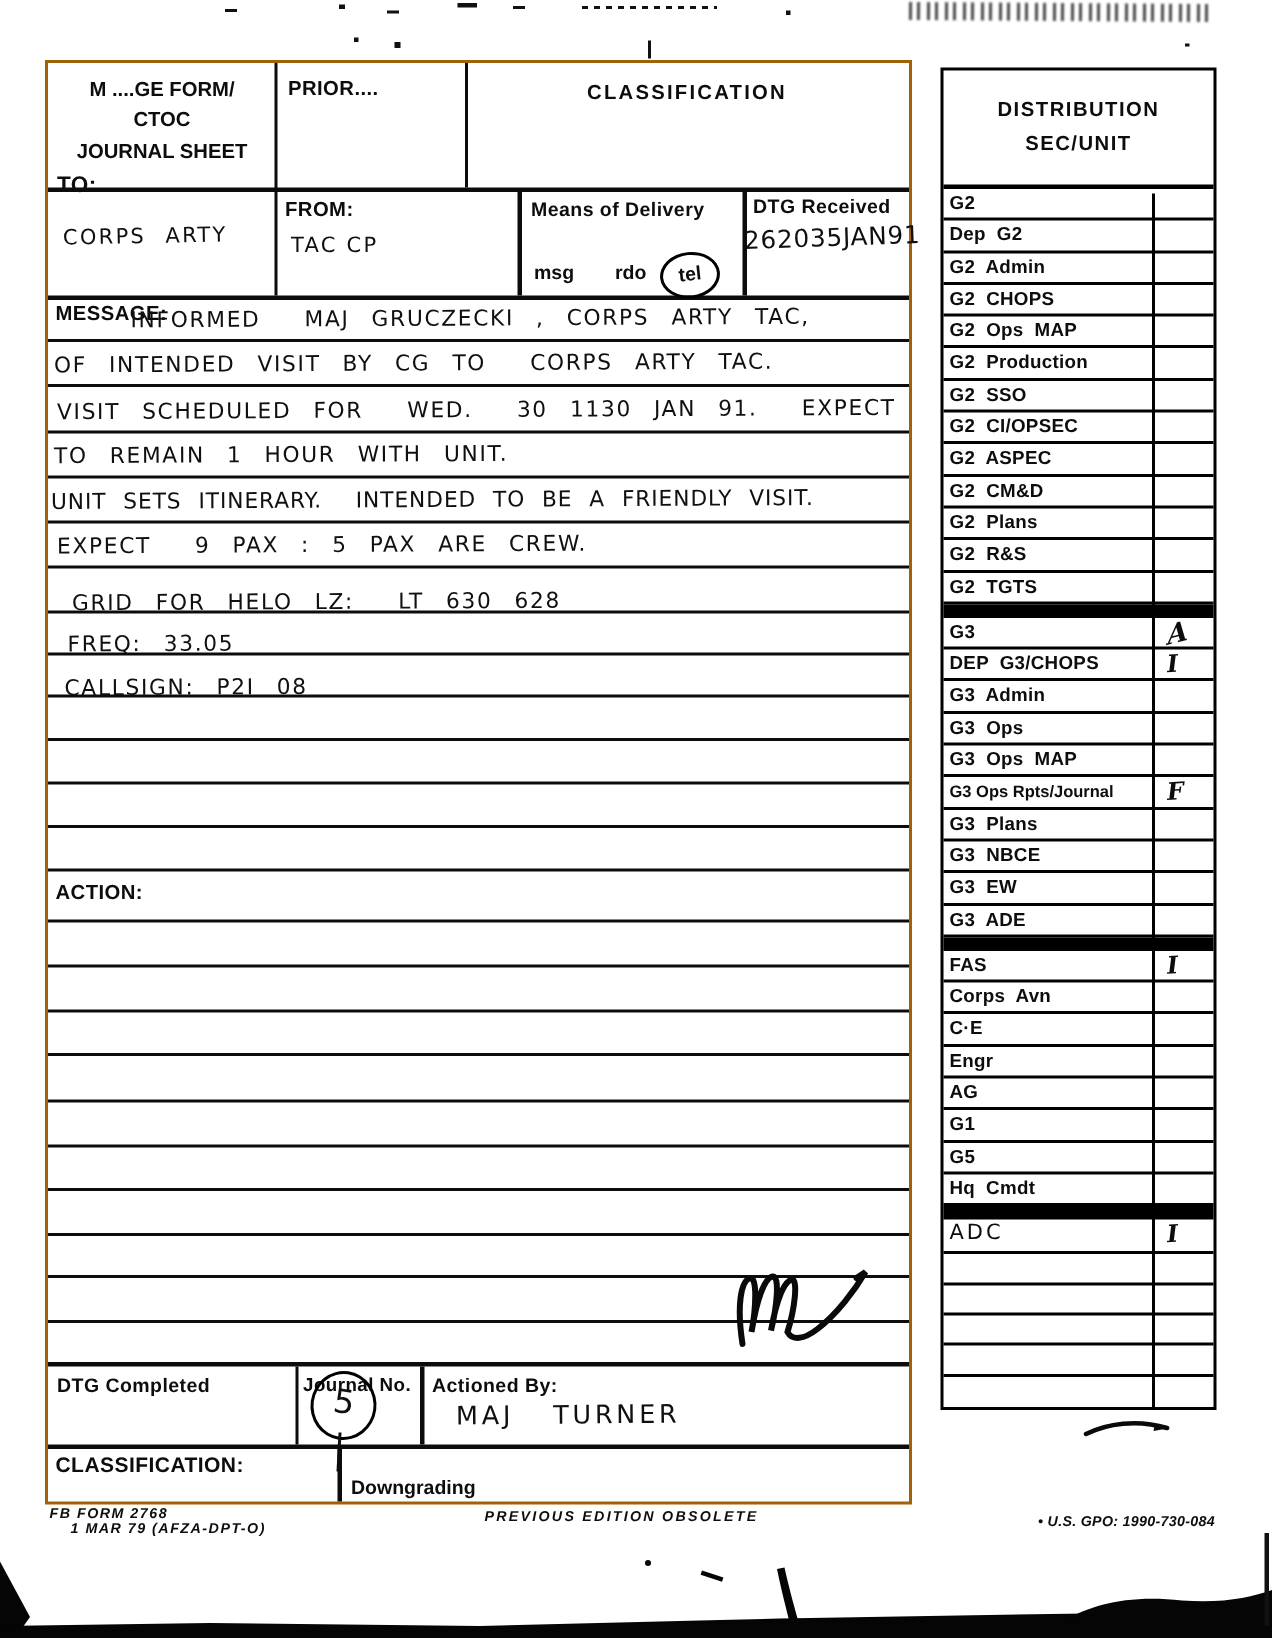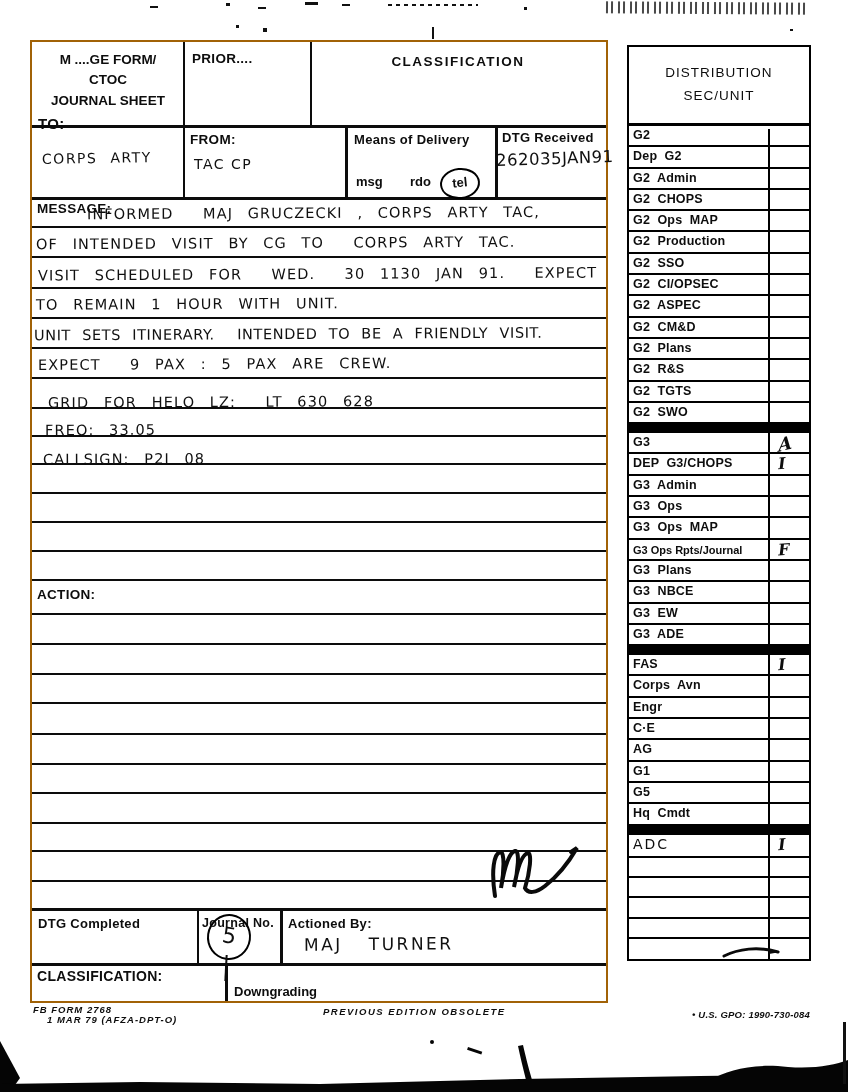--- a/index.html
+++ b/index.html
@@ -13,21 +13,21 @@
   .rule{position:absolute;left:0;right:0;height:2px;background:#0c0c0c;display:block;}
   .rule3{height:3px;}
   .vline{position:absolute;width:2px;background:#0c0c0c;display:block;}
   
   .form-left{position:absolute;left:30px;top:40px;width:578px;height:963px;border:2px solid #a16207;box-sizing:border-box;}
   .form-inner{position:absolute;left:0;top:0;right:0;bottom:0;}
   .title{left:2px;top:8px;width:148px;text-align:center;font-size:13.5px;font-weight:bold;line-height:1.5;}
   
   .dist{position:absolute;left:627px;top:45px;width:184px;border:2px solid #000;box-sizing:border-box;background:#fff;}
   .dist-head{height:79px;border-bottom:3px solid #000;text-align:center;padding-top:15px;box-sizing:border-box;
-             font-weight:normal;font-size:13.5px;letter-spacing:1px;line-height:1.7;}
+             font-weight:bold;font-size:13.5px;letter-spacing:1px;line-height:1.7;}
   .drow{position:relative;border-bottom:2px solid #000;box-sizing:border-box;}
   .sec-g2 .drow,.sec-g3 .drow,.sec-staff .drow{height:21.3px;}
   .sec-extra .drow{height:20.4px;}
   .sec-extra .drow:first-child{height:23px;}
   .dlabel{position:absolute;left:4px;top:2px;font-weight:bold;font-size:12.5px;white-space:pre;letter-spacing:.2px;}
   .dlabel.tight{font-size:11px;letter-spacing:0;top:4px;}
   .dlabel.hwl{font-family:"DejaVu Sans",sans-serif;font-weight:normal;font-size:14px;letter-spacing:2px;top:1px;}
   .dmark{position:absolute;left:149px;top:0;font-family:"DejaVu Serif",serif;font-style:italic;
          font-weight:bold;font-size:16px;transform:rotate(-4deg);}
   .dbar{height:9px;background:#000;position:relative;}
@@ -214,24 +214,20 @@
           <span class="dmark hw"></span>
         </div>
       <div class="drow">
           <span class="dlabel">G2  R&amp;S</span>
           <span class="dmark hw"></span>
         </div>
       <div class="drow">
           <span class="dlabel">G2  TGTS</span>
           <span class="dmark hw"></span>
         </div>
-      <div class="drow">
-          <span class="dlabel">G2  SWO</span>
-          <span class="dmark hw"></span>
-        </div>
     </div>
 
     <div class="dbar"></div>
 
     <div class="sec-g3">
       <div class="drow">
           <span class="dlabel">G3</span>
           <span class="dmark" style="transform:rotate(-14deg) skewX(-10deg);font-size:18px;">A</span>
         </div>
       <div class="drow">
@@ -277,25 +273,25 @@
     <div class="sec-staff">
       <div class="drow">
           <span class="dlabel">FAS</span>
           <span class="dmark">I</span>
         </div>
       <div class="drow">
           <span class="dlabel">Corps  Avn</span>
           <span class="dmark"></span>
         </div>
       <div class="drow">
+          <span class="dlabel">C·E</span>
+          <span class="dmark"></span>
+        </div>
+      <div class="drow">
           <span class="dlabel">Engr</span>
-          <span class="dmark"></span>
-        </div>
-      <div class="drow">
-          <span class="dlabel">C·E</span>
           <span class="dmark"></span>
         </div>
       <div class="drow">
           <span class="dlabel">AG</span>
           <span class="dmark"></span>
         </div>
       <div class="drow">
           <span class="dlabel">G1</span>
           <span class="dmark"></span>
         </div>

